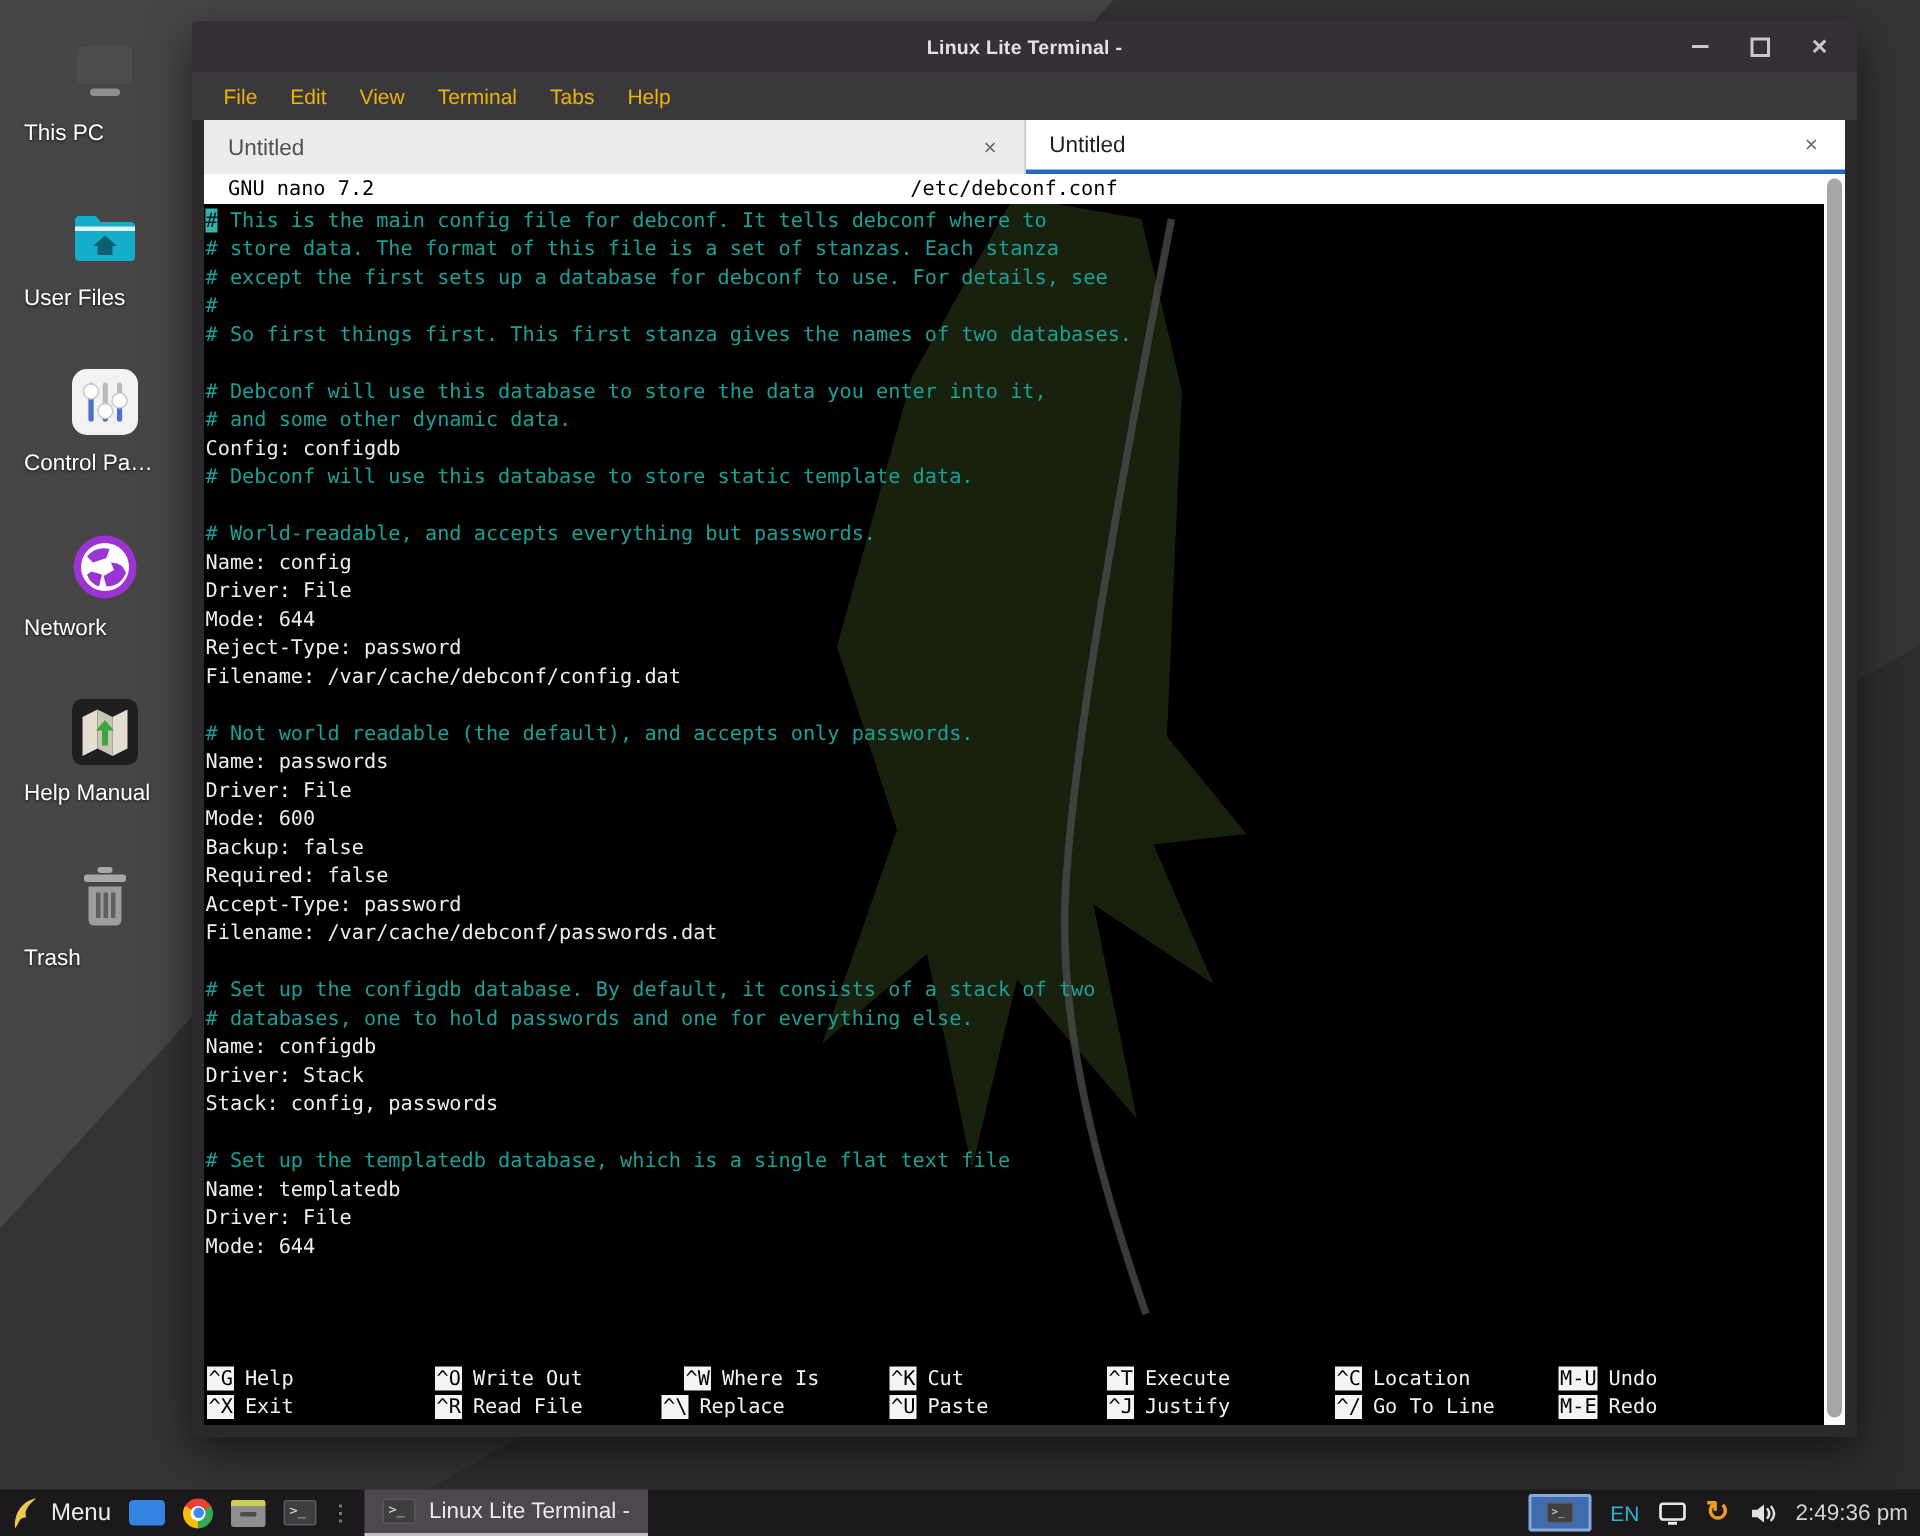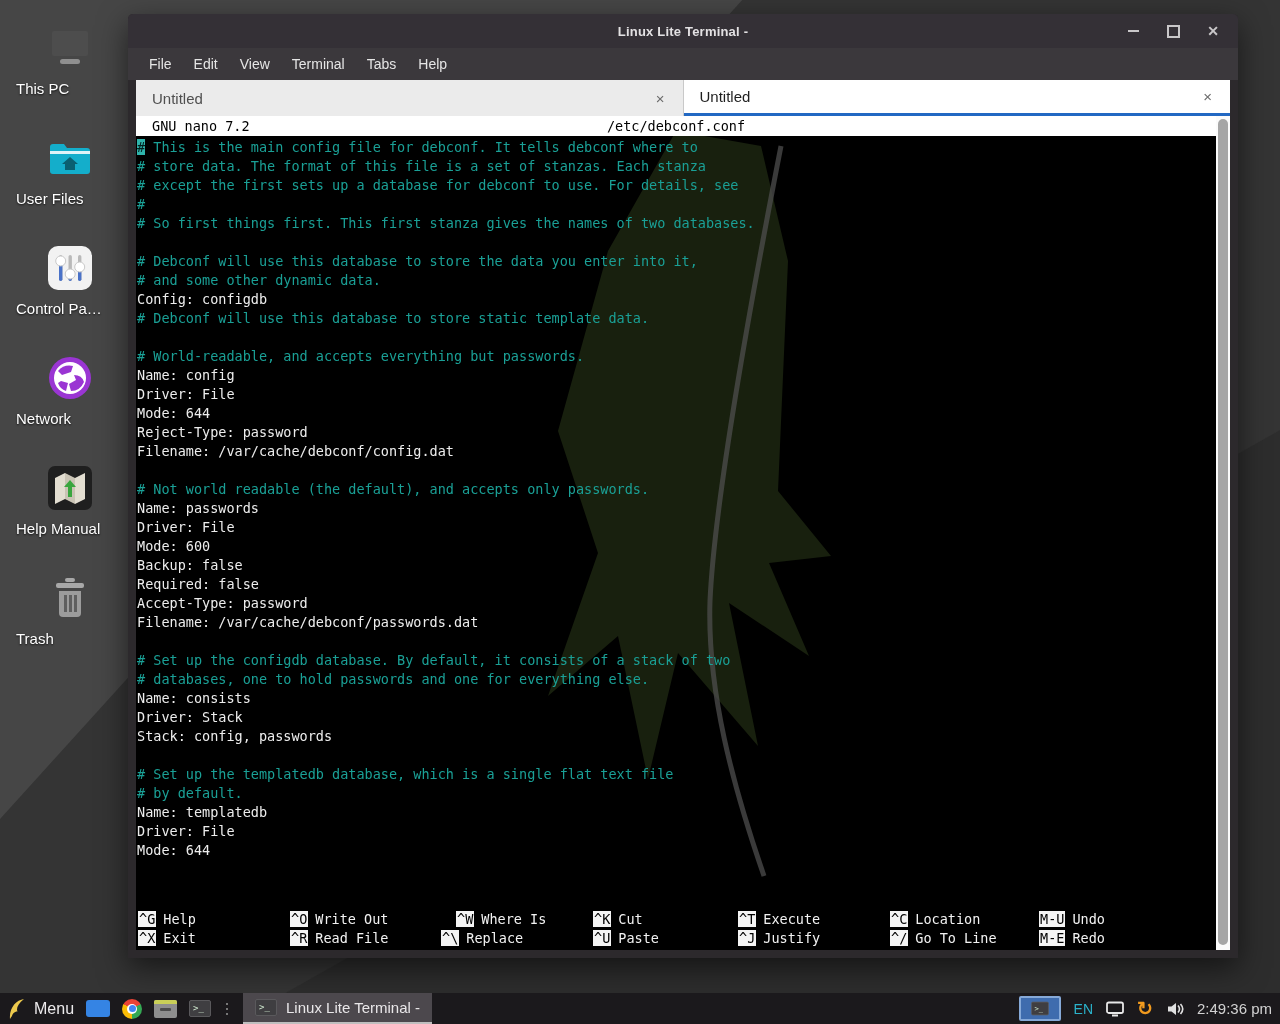--- a/index.html
+++ b/index.html
@@ -26,21 +26,21 @@
             border-radius:5px 5px 0 0;display:flex;align-items:center;justify-content:center;}
   .title{color:#e3e1e3;font-size:13px;font-weight:700;letter-spacing:.2px;}
   .controls{position:absolute;right:18px;top:0;height:34px;display:flex;align-items:center;gap:26px;}
   .ctl{width:14px;height:14px;display:flex;align-items:center;justify-content:center;cursor:pointer;}
   .ctl-min i{display:block;width:11px;height:2px;background:#c9c7c9;}
   .ctl-max i{display:block;width:9px;height:9px;border:2px solid #c9c7c9;}
   .ctl-close{color:#c9c7c9;font-size:14px;font-weight:700;}
 
   .menubar{position:absolute;left:0;top:34px;right:0;height:32px;background:#3b383c;
            display:flex;align-items:center;padding-left:10px;}
-  .menu-item{color:#e5e5e5;font-size:14px;padding:0 11px;line-height:32px;cursor:pointer;}
+  .menu-item{color:#eab308;font-size:14px;padding:0 11px;line-height:32px;cursor:pointer;}
 
   .tabbar{position:absolute;left:8px;top:66px;right:8px;height:36px;display:flex;background:#6d28d9;}
   .tab{flex:1;display:flex;align-items:center;padding:0 16px;font-size:15px;cursor:pointer;}
   .tab.inactive{background:#ebebeb;color:#4f4f4f;border-right:1px solid #c9c9c9;}
   .tab.active{background:#ffffff;color:#1f1f1f;border-bottom:3px solid #2268c3;}
   .tab .tab-close{margin-left:auto;color:#6b6b6b;font-size:15px;padding:0 2px;cursor:pointer;}
 
   
   .term{position:absolute;left:8px;top:102px;width:1080px;height:834px;background:#000;
         font-family:"DejaVu Sans Mono",monospace;font-size:13.5px;line-height:19px;
@@ -242,26 +242,25 @@
         <div class="ln p">Name: passwords</div>
         <div class="ln p">Driver: File</div>
         <div class="ln p">Mode: 600</div>
         <div class="ln p">Backup: false</div>
         <div class="ln p">Required: false</div>
         <div class="ln p">Accept-Type: password</div>
         <div class="ln p">Filename: /var/cache/debconf/passwords.dat</div>
         <div class="ln p">&nbsp;</div>
         <div class="ln c"># Set up the configdb database. By default, it consists of a stack of two</div>
         <div class="ln c"># databases, one to hold passwords and one for everything else.</div>
-        <div class="ln p">Name: consists</div>
+        <div class="ln p">Name: configdb</div>
         <div class="ln p">Driver: Stack</div>
         <div class="ln p">Stack: config, passwords</div>
         <div class="ln p">&nbsp;</div>
         <div class="ln c"># Set up the templatedb database, which is a single flat text file</div>
-        <div class="ln c"># by default.</div>
         <div class="ln p">Name: templatedb</div>
         <div class="ln p">Driver: File</div>
         <div class="ln p">Mode: 644</div>
       </div>
     <div class="scuts">
         <div class="scut" style="left: 1px; top: 0px;"><span class="key">^G</span><span class="slbl">Help</span></div>
         <div class="scut" style="left: 153px; top: 0px;"><span class="key">^O</span><span class="slbl">Write Out</span></div>
         <div class="scut" style="left: 304px; top: 0px; padding-left: 15px;"><span class="key">^W</span><span class="slbl">Where Is</span></div>
         <div class="scut" style="left: 456px; top: 0px;"><span class="key">^K</span><span class="slbl">Cut</span></div>
         <div class="scut" style="left: 601px; top: 0px;"><span class="key">^T</span><span class="slbl">Execute</span></div>

